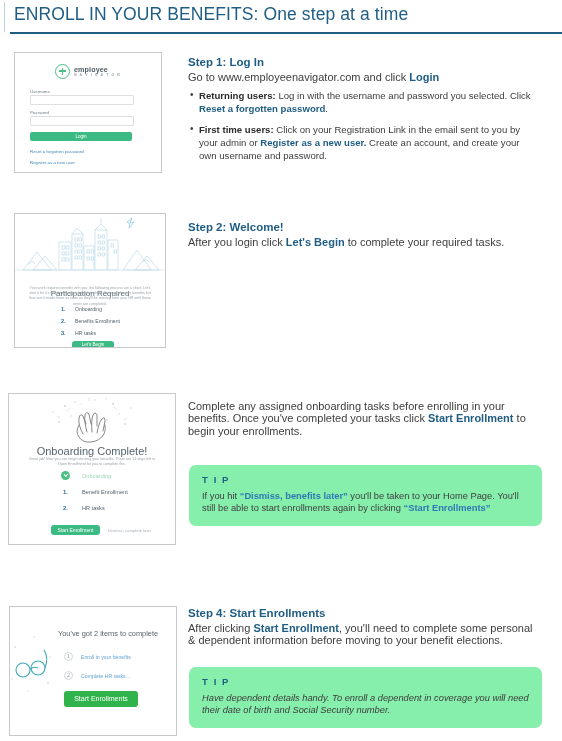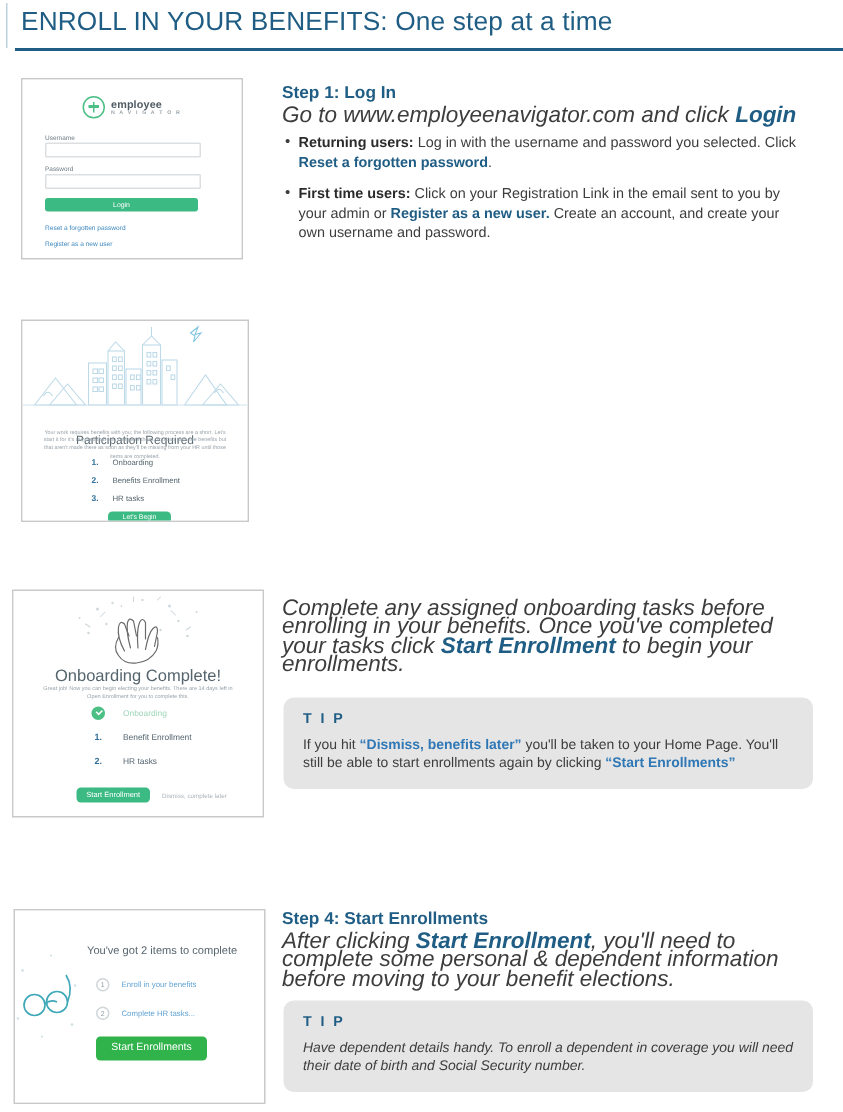--- a/index.html
+++ b/index.html
@@ -27,36 +27,36 @@
   }
   .header-rule{
     position:absolute;left:10px;top:32px;width:552px;height:2px;background:#1f5d84;
   }
 
   
   .step-head{
     font-size:11.5px;font-weight:bold;color:#1f5d84;margin:0 0 2px 0;line-height:14px;
   }
   .step-body{
-    font-size:15px;line-height:12.3px;color:#3d3d3d;margin:0;font-style:italic;
+    font-size:11px;line-height:12.3px;color:#3d3d3d;margin:0;
   }
   .b{font-weight:bold;color:#1f5d84;}
   .bl{font-weight:bold;color:#1f5d84;}
   .bullets{margin:7px 0 0 0;padding:0;list-style:none;}
   .bullets li{
     position:relative;padding-left:11px;font-size:9.6px;line-height:12.6px;margin-bottom:9px;color:#3d3d3d;
   }
   .bullets li:before{
     content:"\2022";position:absolute;left:2px;top:-1px;color:#3d3d3d;font-size:10px;
   }
   .lbl{font-weight:bold;color:#2b2b2b;}
 
   
   .tip{
-    background:#e5e5e5;border-radius:7px;padding:9px 13px 11px 13px;
+    background:#86efac;border-radius:7px;padding:9px 13px 11px 13px;
   }
   .tip-label{
     font-size:9.5px;font-weight:bold;color:#1f5d84;letter-spacing:1.6px;margin:0 0 5px 0;
   }
   .tip-text{font-size:9.3px;line-height:12.4px;color:#3d3d3d;margin:0;}
   .tip-text.ital{font-style:italic;}
   .tip-hl{color:#2f78b5;font-weight:bold;}
 
   
   .shot{
@@ -225,20 +225,26 @@
       <div class="pr-num" style="left:46px;top:104px;">2.</div>
       <div class="pr-item" style="left:60px;top:104px;">Benefits Enrollment</div>
 
       <div class="pr-num" style="left:46px;top:116px;">3.</div>
       <div class="pr-item" style="left:60px;top:116px;">HR tasks</div>
 
       <div class="grn-btn" style="left:57px;top:127px;width:42px;height:8px;line-height:8px;border-radius:3px;">Let's Begin</div>
     </div>
   </div>
 
+  <div style="position:absolute;left:188px;top:220px;width:350px;">
+    <div class="step-head">Step 2: Welcome!</div>
+    <p class="step-body">
+      <span>After you login click </span><span class="b">Let's Begin</span><span> to complete your required tasks.</span>
+    </p>
+  </div>
 
   <div class="shot" id="card3">
     <div class="shot-inner">
       <svg width="166" height="52" viewBox="0 0 166 52">
         <g fill="none" stroke="#6b6b6b" stroke-width="0.8" stroke-linecap="round">
           <path d="M74 40 q-5 -9 -4 -16 q1 -5 4 -2 l3 8"></path>
           <path d="M78 38 q-3 -11 -2 -17 q1 -4 4 -1 l2 10"></path>
           <path d="M83 38 q-1 -12 1 -17 q2 -4 4 0 l0 11"></path>
           <path d="M88 39 q2 -11 5 -14 q3 -3 3 2 l-2 10"></path>
           <path d="M70 31 q-4 7 0 12 q4 6 12 5 q9 -1 13 -8 q2 -4 1 -9"></path>

